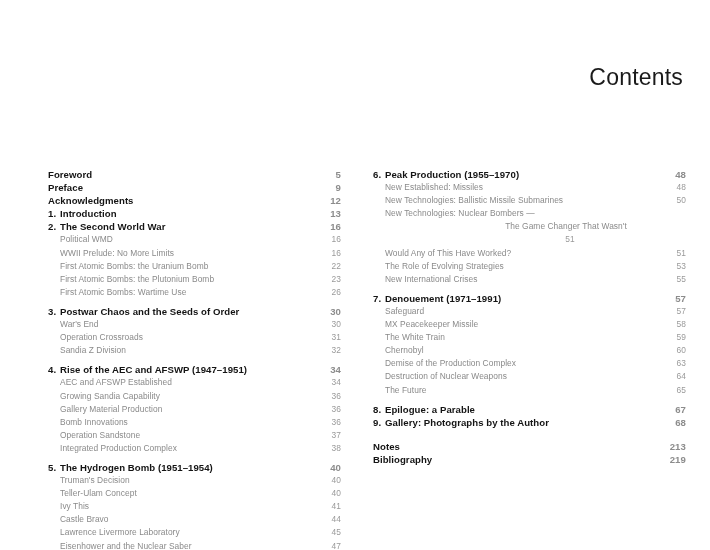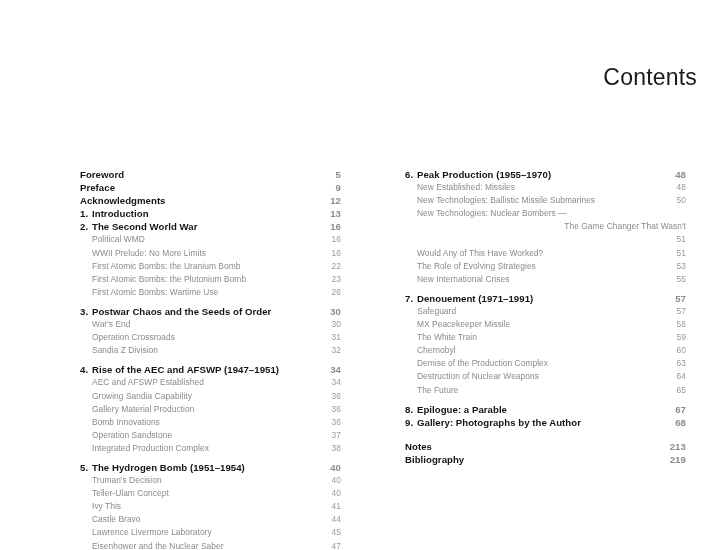--- a/index.html
+++ b/index.html
@@ -21,21 +21,21 @@
   .page {
     position: absolute;
     inset: 0;
     background: #ffffff;
   }
 
   
   .page-title {
     position: absolute;
     top: 66px;
-    right: 13px;
+    right: 27px;
     font-size: 23px;
     font-weight: 400;
     letter-spacing: 0.2px;
     color: #1a1a1a;
     line-height: 1;
     white-space: nowrap;
   }
 
   
   .toc-columns {
@@ -48,25 +48,24 @@
   .toc-col {
     position: absolute;
     top: 0;
   }
   .toc-col.left  { left: 48px;  width: 293px; }
   .toc-col.right { left: 373px; width: 313px; }
 
   
   .entry {
     display: flex;
-    align-items: flex-end;
+    align-items: center;
     justify-content: space-between;
     line-height: 13.1px;
     white-space: nowrap;
-    margin-left: 32px;
   }
 
   .entry .label-wrap {
     display: flex;
     align-items: baseline;
     min-width: 0;
   }
 
   .entry .num {
     text-align: right;

